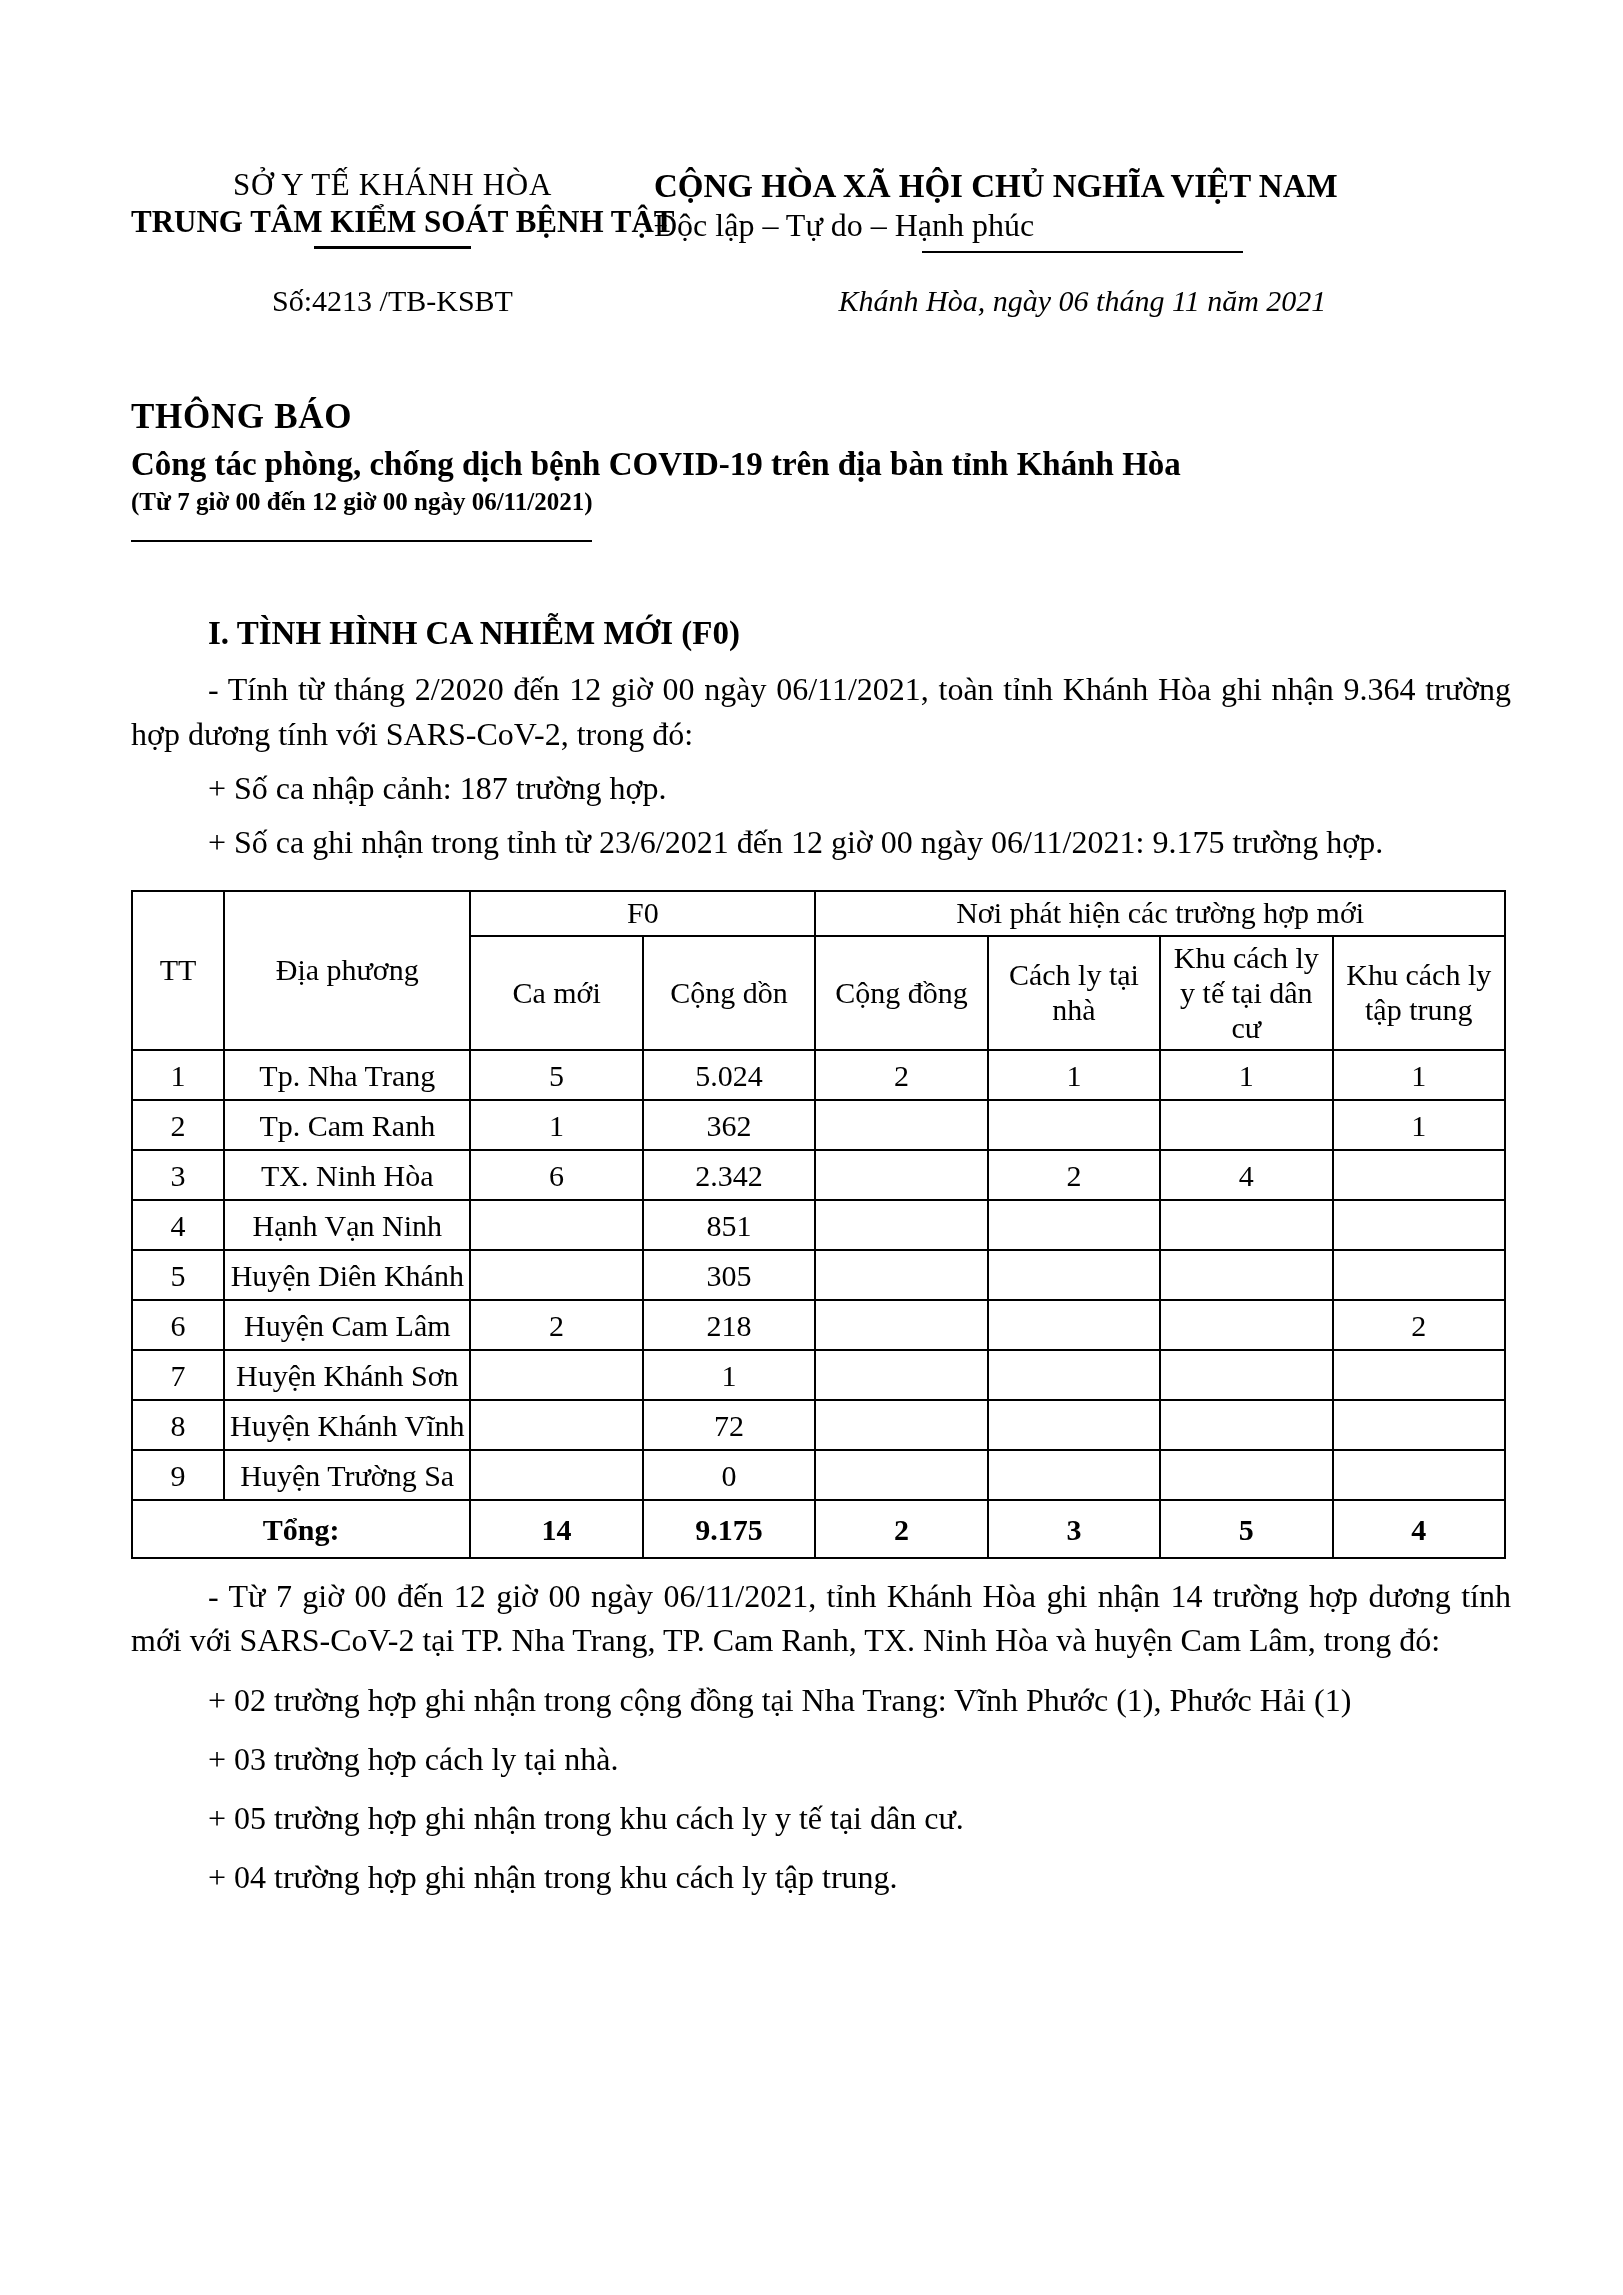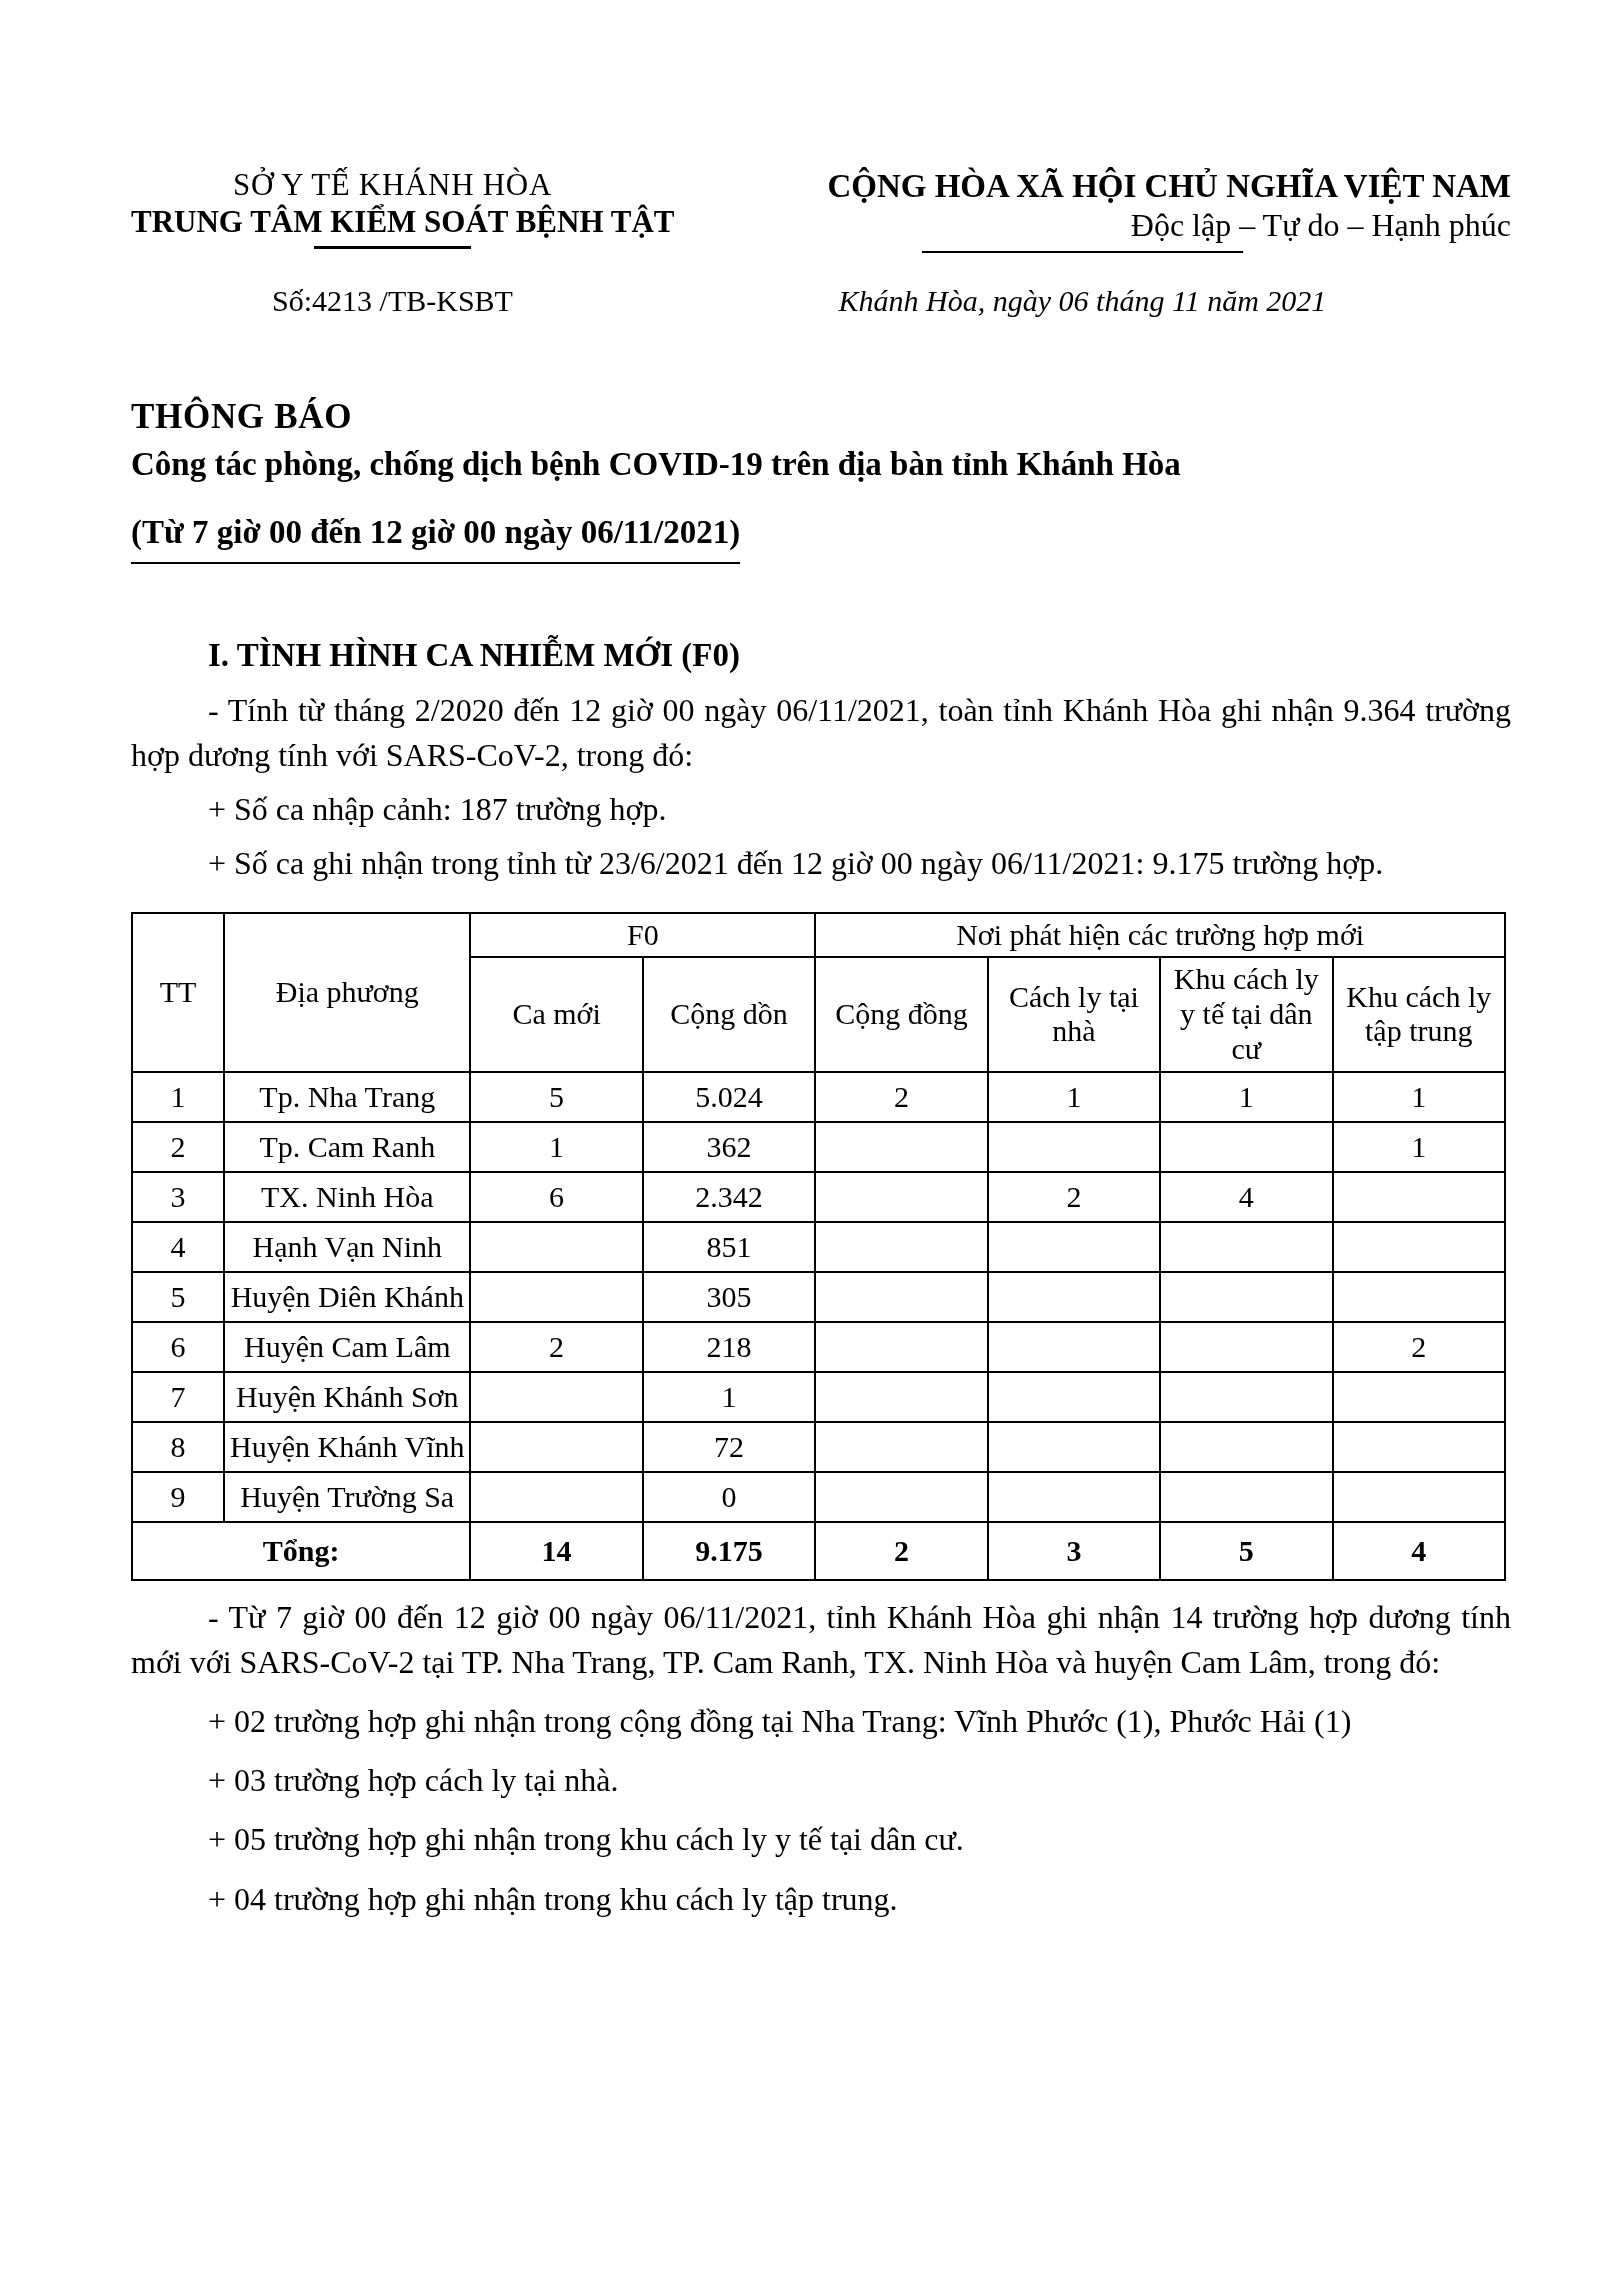--- a/index.html
+++ b/index.html
@@ -33,21 +33,21 @@
     width: 100%;
     margin-top: 167px;
   }
   .mast-left {
     width: 523px;
     text-align: center;
     position: relative;
   }
   .mast-right {
     flex: 1;
-    text-align: right;
+    text-align: left;
     position: relative;
   }
   .org-line1 {
     font-size: 31px;
     letter-spacing: 0.7px;
     line-height: 1.18;
     white-space: nowrap;
   }
   .org-line2 {
     font-size: 31px;
@@ -105,27 +105,26 @@
     letter-spacing: 0.7px;
     line-height: 1.25;
   }
   .title-sub {
     font-size: 33px;
     font-weight: bold;
     line-height: 1.3;
     margin-top: 3.9px;
   }
   .title-sub2 {
-    font-size: 33px;
+    font-size: 25px;
     font-weight: bold;
     line-height: 1.3;
     display: inline-block;
     border-bottom: 2.6px solid #000;
-    padding-bottom: 8px;
-    margin-top: 25px;
+    padding-bottom: 22px;
   }
 
   
   .section-head {
     font-size: 33px;
     font-weight: bold;
     margin-top: 73px;
     margin-left: 77px;
   }
   p.body-par {

